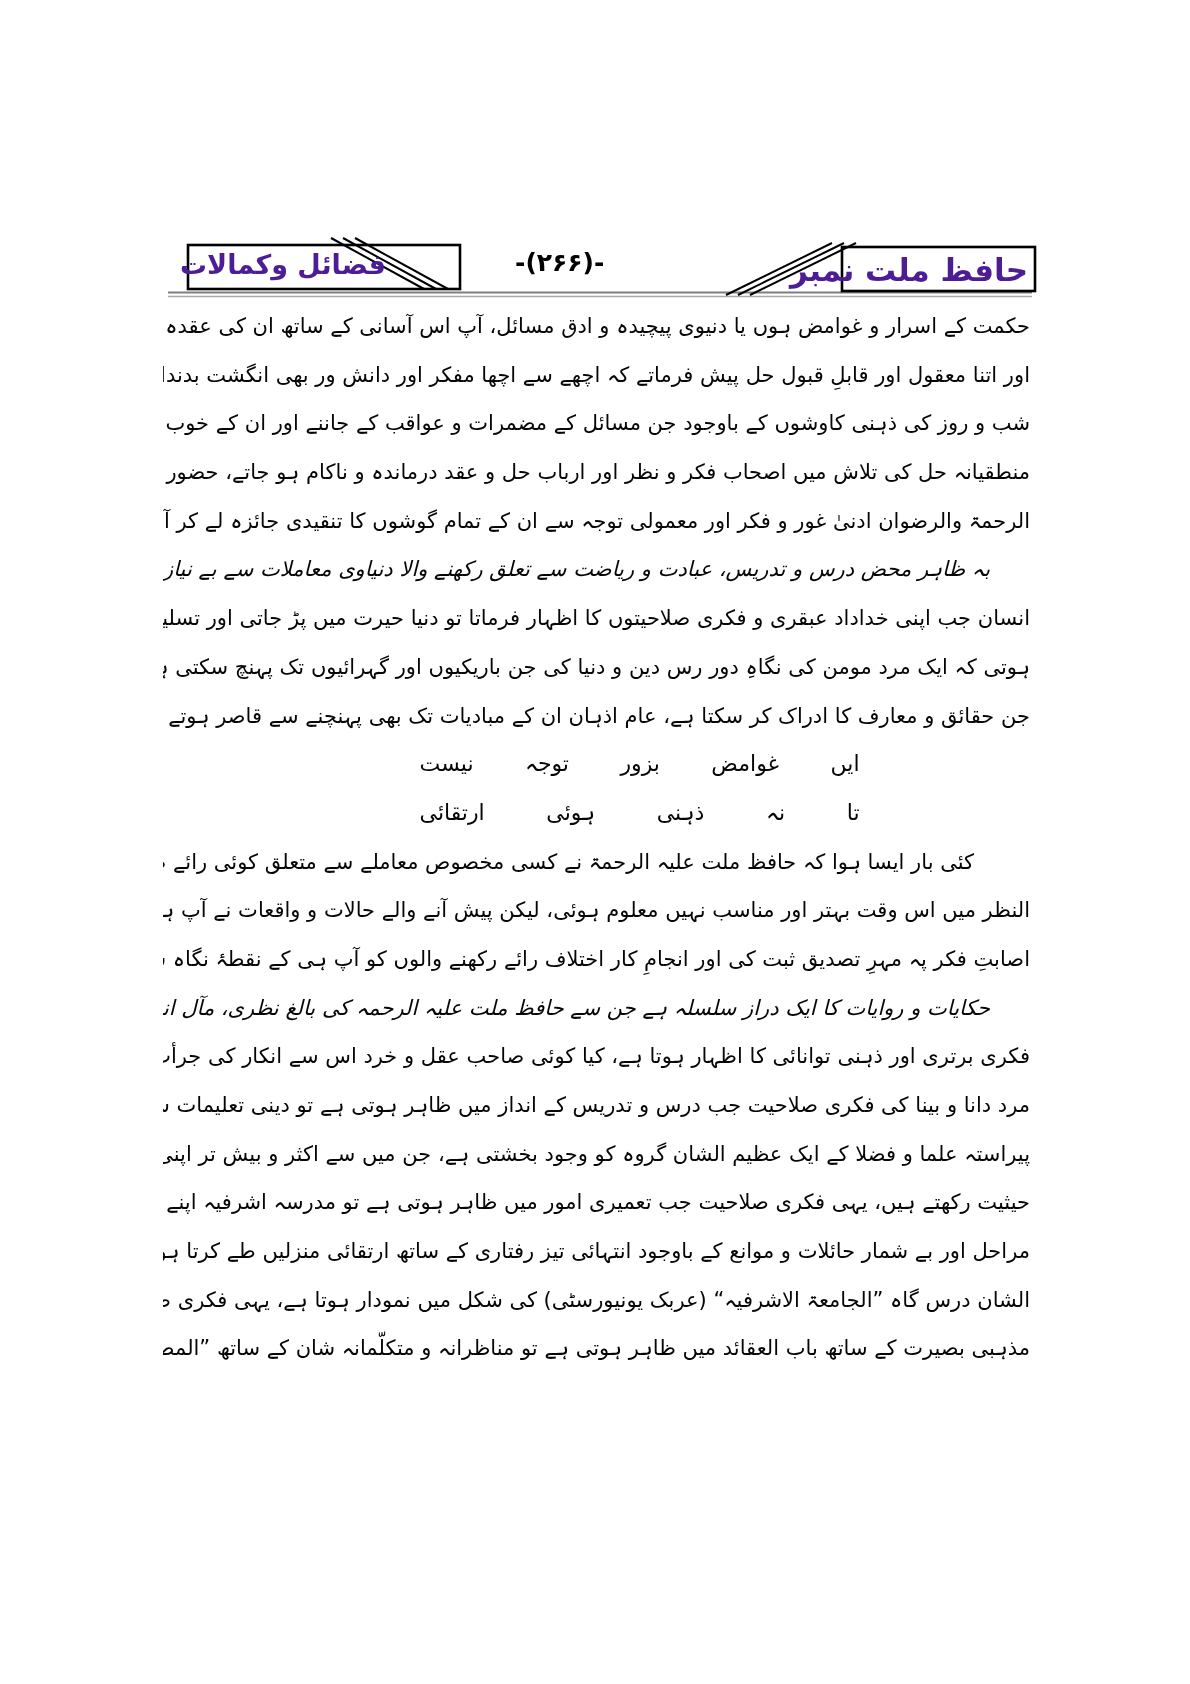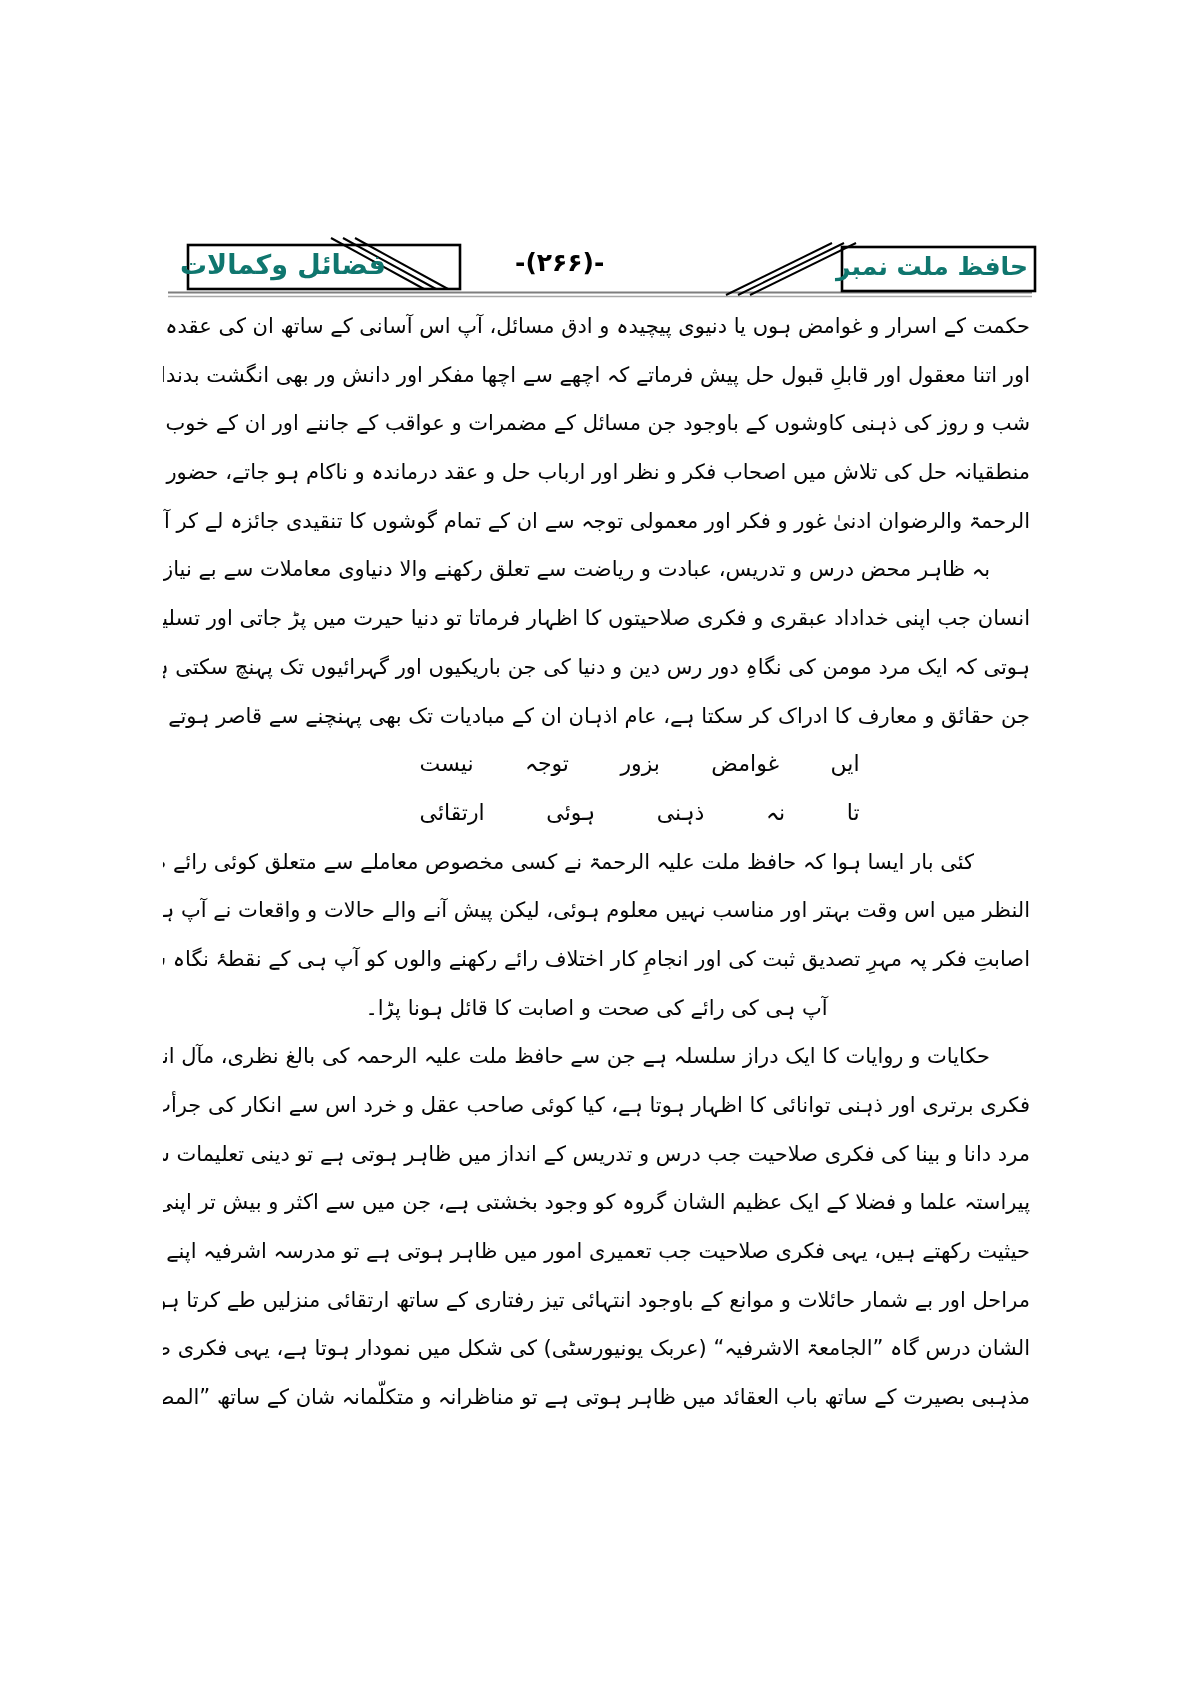--- a/index.html
+++ b/index.html
@@ -12,47 +12,47 @@
     overflow:hidden;
   }
   .page { position:absolute; inset:0; background:#ffffff; }
 
   
   .hdr-svg { position:absolute; left:160px; top:228px; width:880px; height:78px; }
   .hdr-title {
     position:absolute;
     direction:rtl;
     font-weight:bold;
-    color:#0f766e;
+    color:#4c1d95;
     text-align:center;
     white-space:nowrap;
   }
   .hdr-left  { left:196px; top:249px; width:190px; font-size:27px; }
-  .hdr-right { left:850px; top:252px; width:178px; font-size:25px; }
+  .hdr-right { left:850px; top:252px; width:178px; font-size:31px; }
   .hdr-page-number {
     position:absolute; left:515px; top:248px; width:160px;
     text-align:left; font-size:25px; font-weight:bold;
     letter-spacing:1px; direction:ltr;
   }
 
   
   .body-text {
     position:absolute; left:163px; top:302px; width:867px;
     direction:rtl;
     font-size:21px;
     color:#060606;
   }
   .l {
     height:48.7px; line-height:48.7px;
     text-align:justify;
     text-align-last:justify;
     overflow:hidden;
     white-space:nowrap;
   }
-  .ind-sm { padding-right:40px; }
+  .ind-sm { padding-right:40px;font-style:italic; }
   .ind-md { padding-right:56px; }
   .center-line {
     text-align:center !important;
     text-align-last:center !important;
     padding-right:0;
   }
   .couplet {
     height:48.7px; line-height:48.7px;
     width:440px;
     margin:0 auto;
@@ -121,21 +121,20 @@
       <span class="word">تا</span>
       <span class="word">نہ</span>
       <span class="word">ذہنی</span>
       <span class="word">ہوئی</span>
       <span class="word">ارتقائی</span>
     </div>
 
     <div class="l ind-md">کئی بار ایسا ہوا کہ حافظ ملت علیہ الرحمۃ نے کسی مخصوص معاملے سے متعلق کوئی رائے ظاہر فرمائی جو بادی</div>
     <div class="l">النظر میں اس وقت بہتر اور مناسب نہیں معلوم ہوئی، لیکن پیش آنے والے حالات و واقعات نے آپ ہی کی</div>
     <div class="l">اصابتِ فکر پہ مہرِ تصدیق ثبت کی اور انجامِ کار اختلاف رائے رکھنے والوں کو آپ ہی کے نقطۂ نگاہ سے متفق اور</div>
-    <div class="l center-line">آپ ہی کی رائے کی صحت و اصابت کا قائل ہونا پڑا۔</div>
     <div class="l ind-sm">حکایات و روایات کا ایک دراز سلسلہ ہے جن سے حافظ ملت علیہ الرحمہ کی بالغ نظری، مآل اندیشی،</div>
     <div class="l">فکری برتری اور ذہنی توانائی کا اظہار ہوتا ہے، کیا کوئی صاحب عقل و خرد اس سے انکار کی جرأت کر سکتا ہے کہ اس</div>
     <div class="l">مرد دانا و بینا کی فکری صلاحیت جب درس و تدریس کے انداز میں ظاہر ہوتی ہے تو دینی تعلیمات سے آراستہ و</div>
     <div class="l">پیراستہ علما و فضلا کے ایک عظیم الشان گروہ کو وجود بخشتی ہے، جن میں سے اکثر و بیش تر اپنی اپنی جگہ چیلنج کی</div>
     <div class="l">حیثیت رکھتے ہیں، یہی فکری صلاحیت جب تعمیری امور میں ظاہر ہوتی ہے تو مدرسہ اشرفیہ اپنے دشوار گزار</div>
     <div class="l">مراحل اور بے شمار حائلات و موانع کے باوجود انتہائی تیز رفتاری کے ساتھ ارتقائی منزلیں طے کرتا ہوا ایک عظیم</div>
     <div class="l">الشان درس گاہ ”الجامعۃ الاشرفیہ“ (عربک یونیورسٹی) کی شکل میں نمودار ہوتا ہے، یہی فکری صلاحیت جب</div>
     <div class="l">مذہبی بصیرت کے ساتھ باب العقائد میں ظاہر ہوتی ہے تو مناظرانہ و متکلّمانہ شان کے ساتھ ”المصباح الجدید“</div>
   </div>
 

